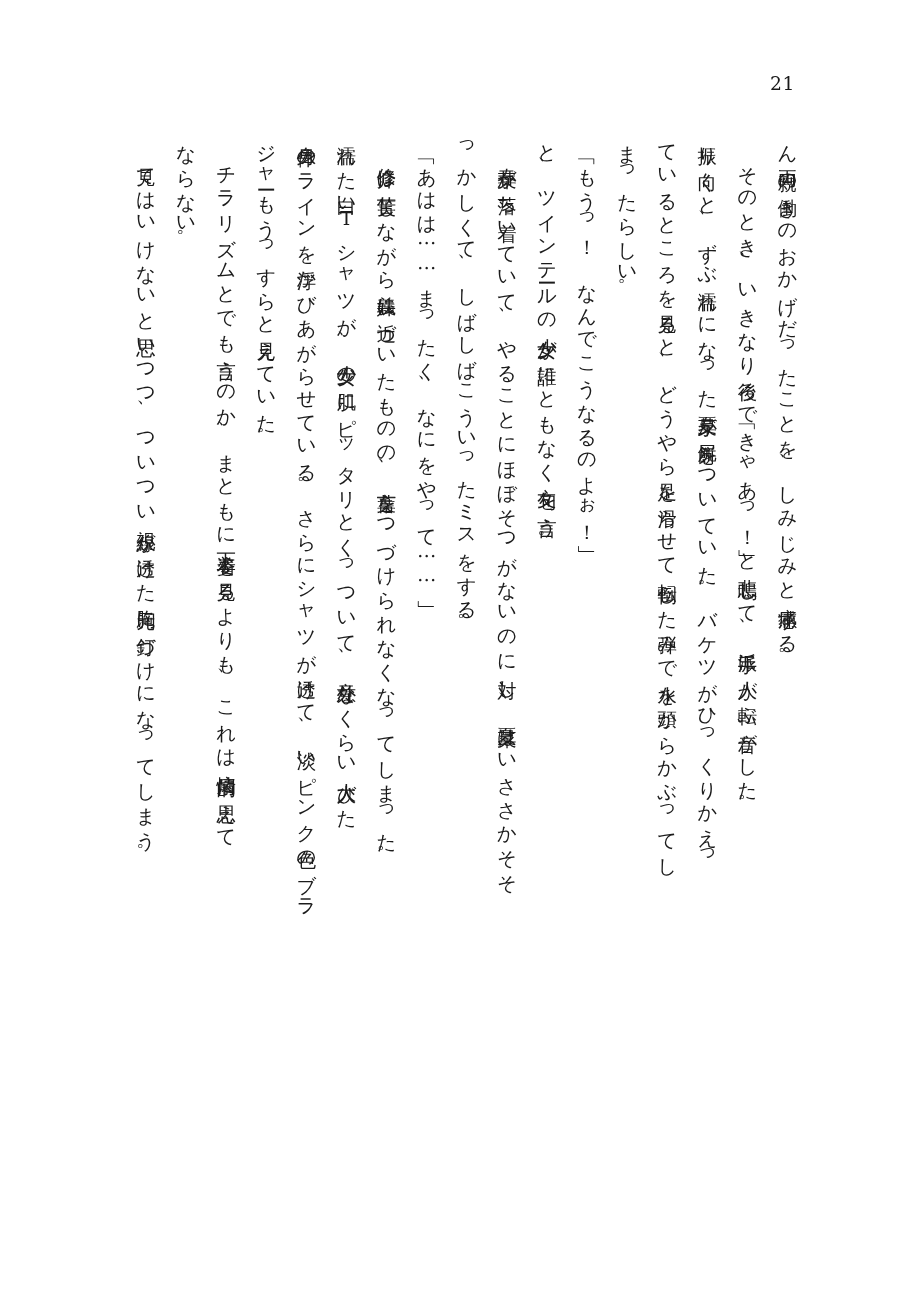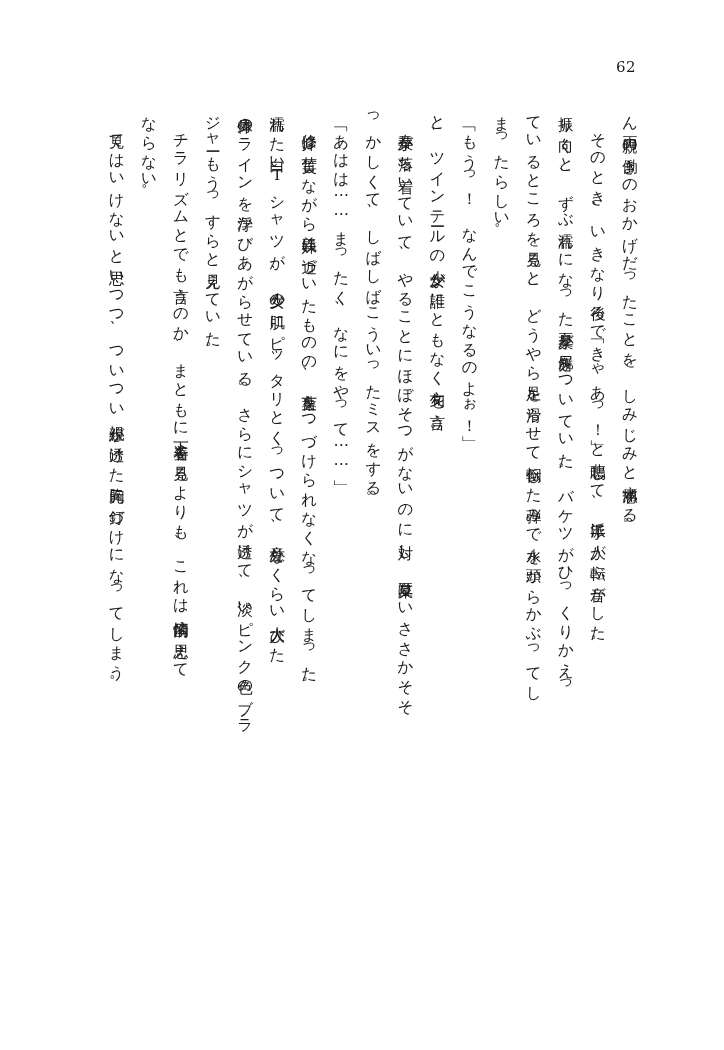--- a/index.html
+++ b/index.html
@@ -61,21 +61,21 @@
     font-feature-settings: "vert" 1;
   }
   .line.indent {
     padding-top: 17px;
   }
 </style>
 </head>
 <body>
 
 <div class="page">
-  <div class="page-number">62</div>
+  <div class="page-number">21</div>
   <div class="text-block">
     <div class="line">ん両親の働きのおかげだったことを、しみじみと痛感する。</div>
     <div class="line indent">そのとき、いきなり後ろで「きゃあっ！」と悲鳴して、派手に人が転ぶ音がした。</div>
     <div class="line">振り向くと、ずぶ濡れになった夏菜が尻餅をついていた。バケツがひっくりかえっ</div>
     <div class="line">ているところを見ると、どうやら足を滑らせて転倒した弾みで水を頭からかぶってし</div>
     <div class="line">まったらしい。</div>
     <div class="line indent">「もうっ！　なんでこうなるのよぉ！」</div>
     <div class="line">と、ツインテールの少女が誰にともなく文句を言う。</div>
     <div class="line indent">春菜が落ち着いていて、やることにほぼそつがないのに対し、夏菜はいささかそそ</div>
     <div class="line">っかしくて、しばしばこういったミスをする。</div>

